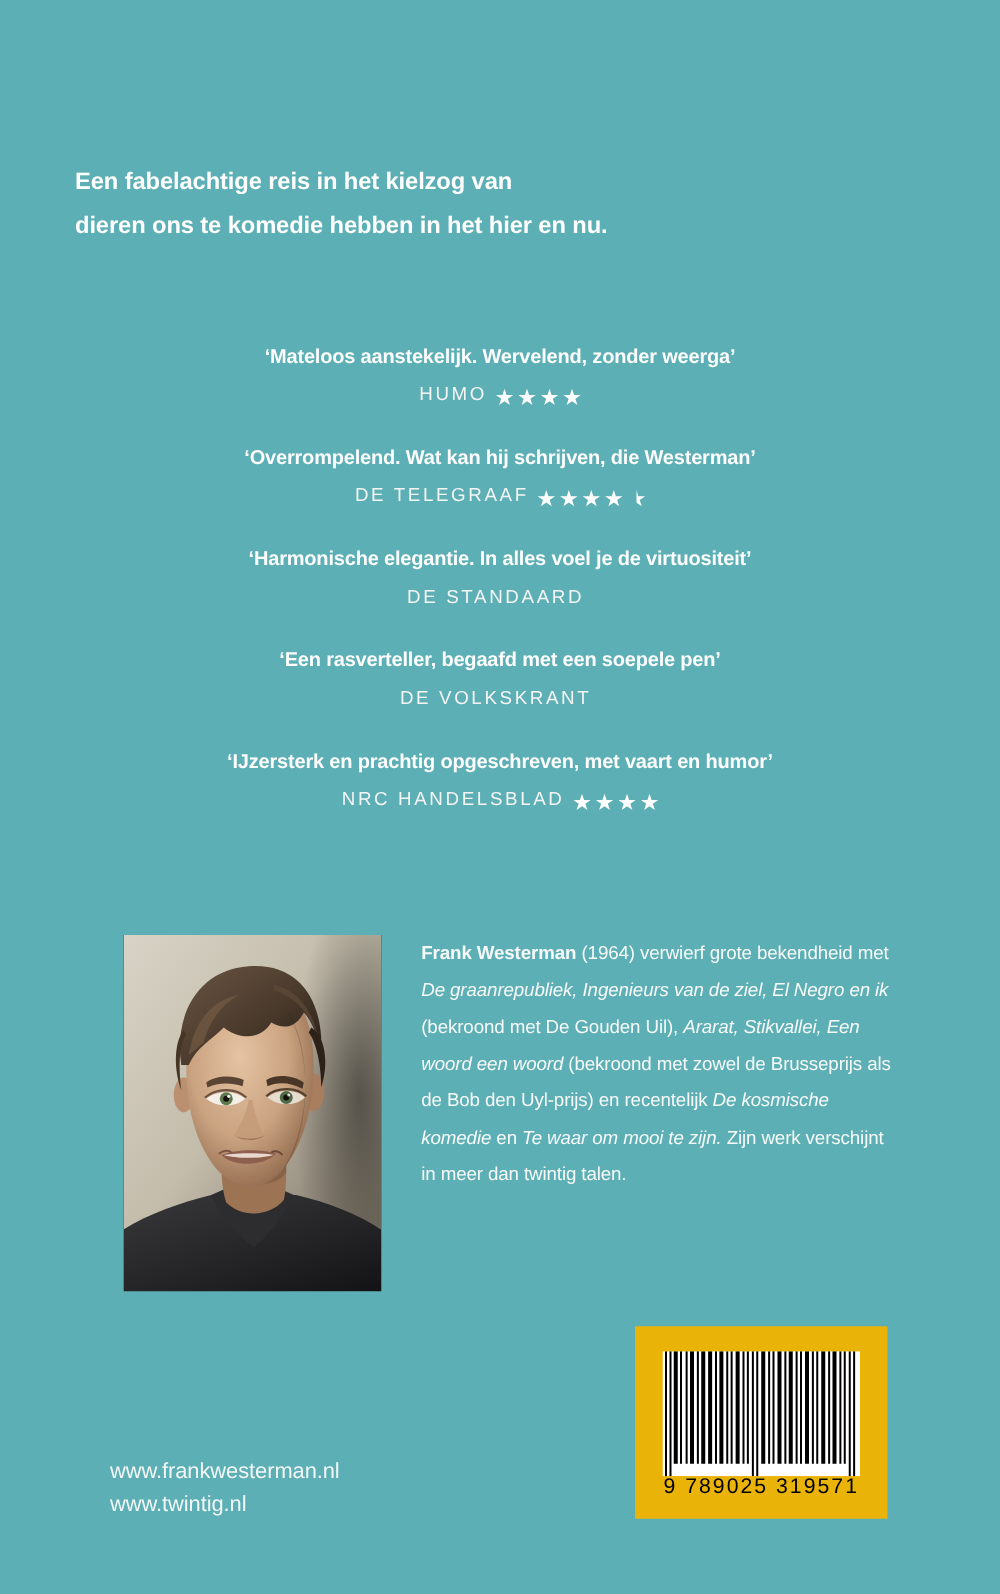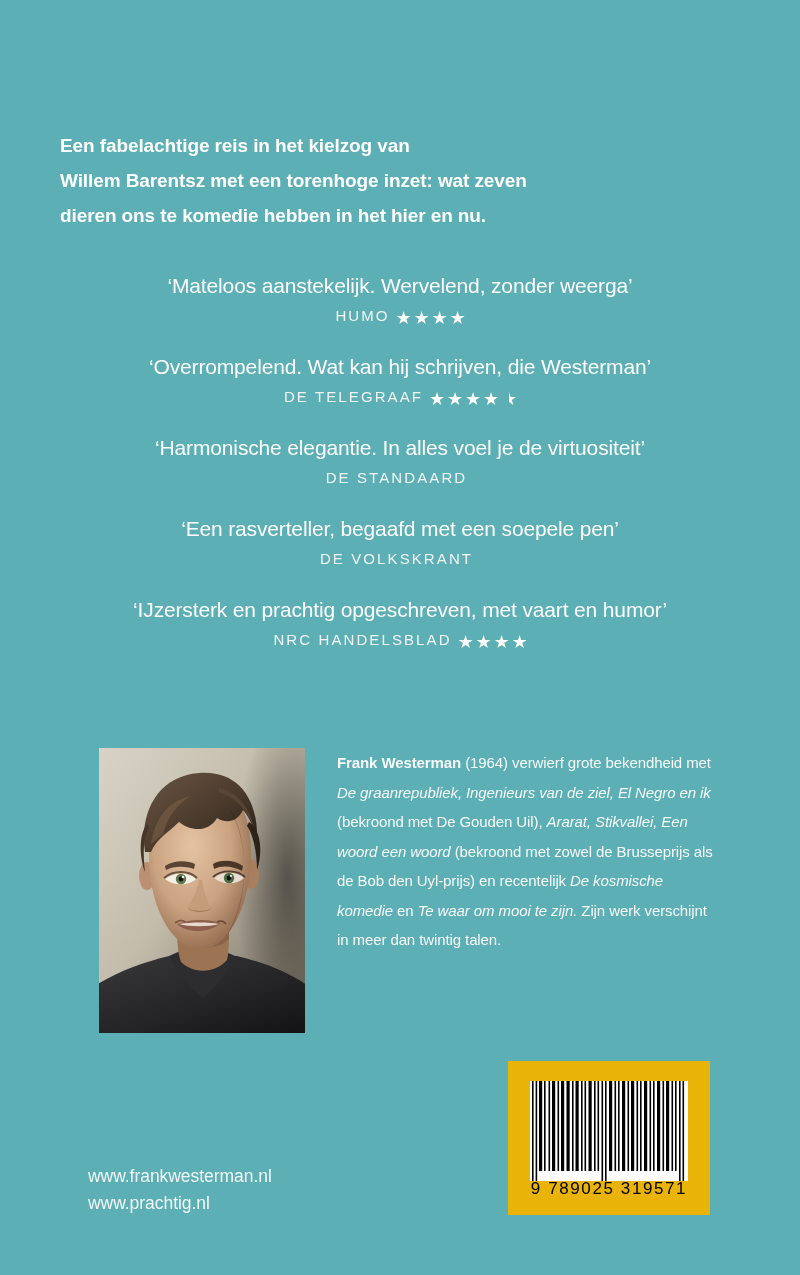--- a/index.html
+++ b/index.html
@@ -51,22 +51,22 @@
   }
   .quote-block {
     text-align: center;
     margin-bottom: 27px;
   }
   .quote-block:last-child { margin-bottom: 0; }
 
   .quote-text {
     display: block;
     color: #fdfdfd;
-    font-size: 21px;
-    font-weight: 400;
+    font-size: 16px;
+    font-weight: 700;
     line-height: 27px;
     letter-spacing: -0.15px;
     white-space: nowrap;
   }
   .quote-source-line {
     display: flex;
     align-items: flex-end;
     justify-content: center;
     gap: 7px;
     margin-top: 5px;
@@ -174,21 +174,20 @@
     font-weight: 400;
   }
 </style>
 </head>
 <body>
 
 <div class="page">
 
   <div class="headline">
     <span class="hl-line">Een fabelachtige reis in het kielzog van</span>
-    <span class="hl-line">Willem Barentsz met een torenhoge inzet: wat zeven</span>
     <span class="hl-line">dieren ons te komedie hebben in het hier en nu.</span>
   </div>
 
   <div class="quotes">
 
     <div class="quote-block">
       <span class="quote-text">‘Mateloos aanstekelijk. Wervelend, zonder weerga’</span>
       <div class="quote-source-line">
         <span class="quote-source">HUMO</span>
         <span class="stars">
@@ -318,21 +317,21 @@
 
       <path d="M 86 190 C 96 196 112 195 120 188 C 114 199 94 200 86 190 Z" fill="#a37a59" opacity="0.5"></path>
       <path d="M 130 60 C 150 86 152 150 126 190 C 150 160 152 96 130 60 Z" fill="#000" opacity="0.16"></path>
     </svg>
   </div>
 
   <div class="author-bio"><b>Frank Westerman</b> (1964) verwierf grote bekendheid met <i>De graanrepubliek, Ingenieurs van de ziel, El Negro en ik</i> (bekroond met De Gouden Uil), <i>Ararat, Stikvallei, Een woord een woord</i> (bekroond met zowel de Brusseprijs als de Bob den Uyl-prijs) en recentelijk <i>De kosmische komedie</i> en <i>Te waar om mooi te zijn.</i> Zijn werk verschijnt in meer dan twintig talen.</div>
 
   <div class="links">
     <a href="#">www.frankwesterman.nl</a>
-    <a href="#">www.prachtig.nl</a>
+    <a href="#">www.twintig.nl</a>
   </div>
 
   <div class="barcode-box">
     <div class="barcode-inner">
       <svg viewBox="0 0 158 100" preserveAspectRatio="none" xmlns="http://www.w3.org/2000/svg">
         <rect x="0" y="0" width="158" height="100" fill="#ffffff"></rect>
         <g fill="#000000">
           <rect x="2" y="0" width="1.6" height="100"></rect>
           <rect x="5.6" y="0" width="1.6" height="100"></rect>
           <rect x="9" y="0" width="3.2" height="90"></rect>

